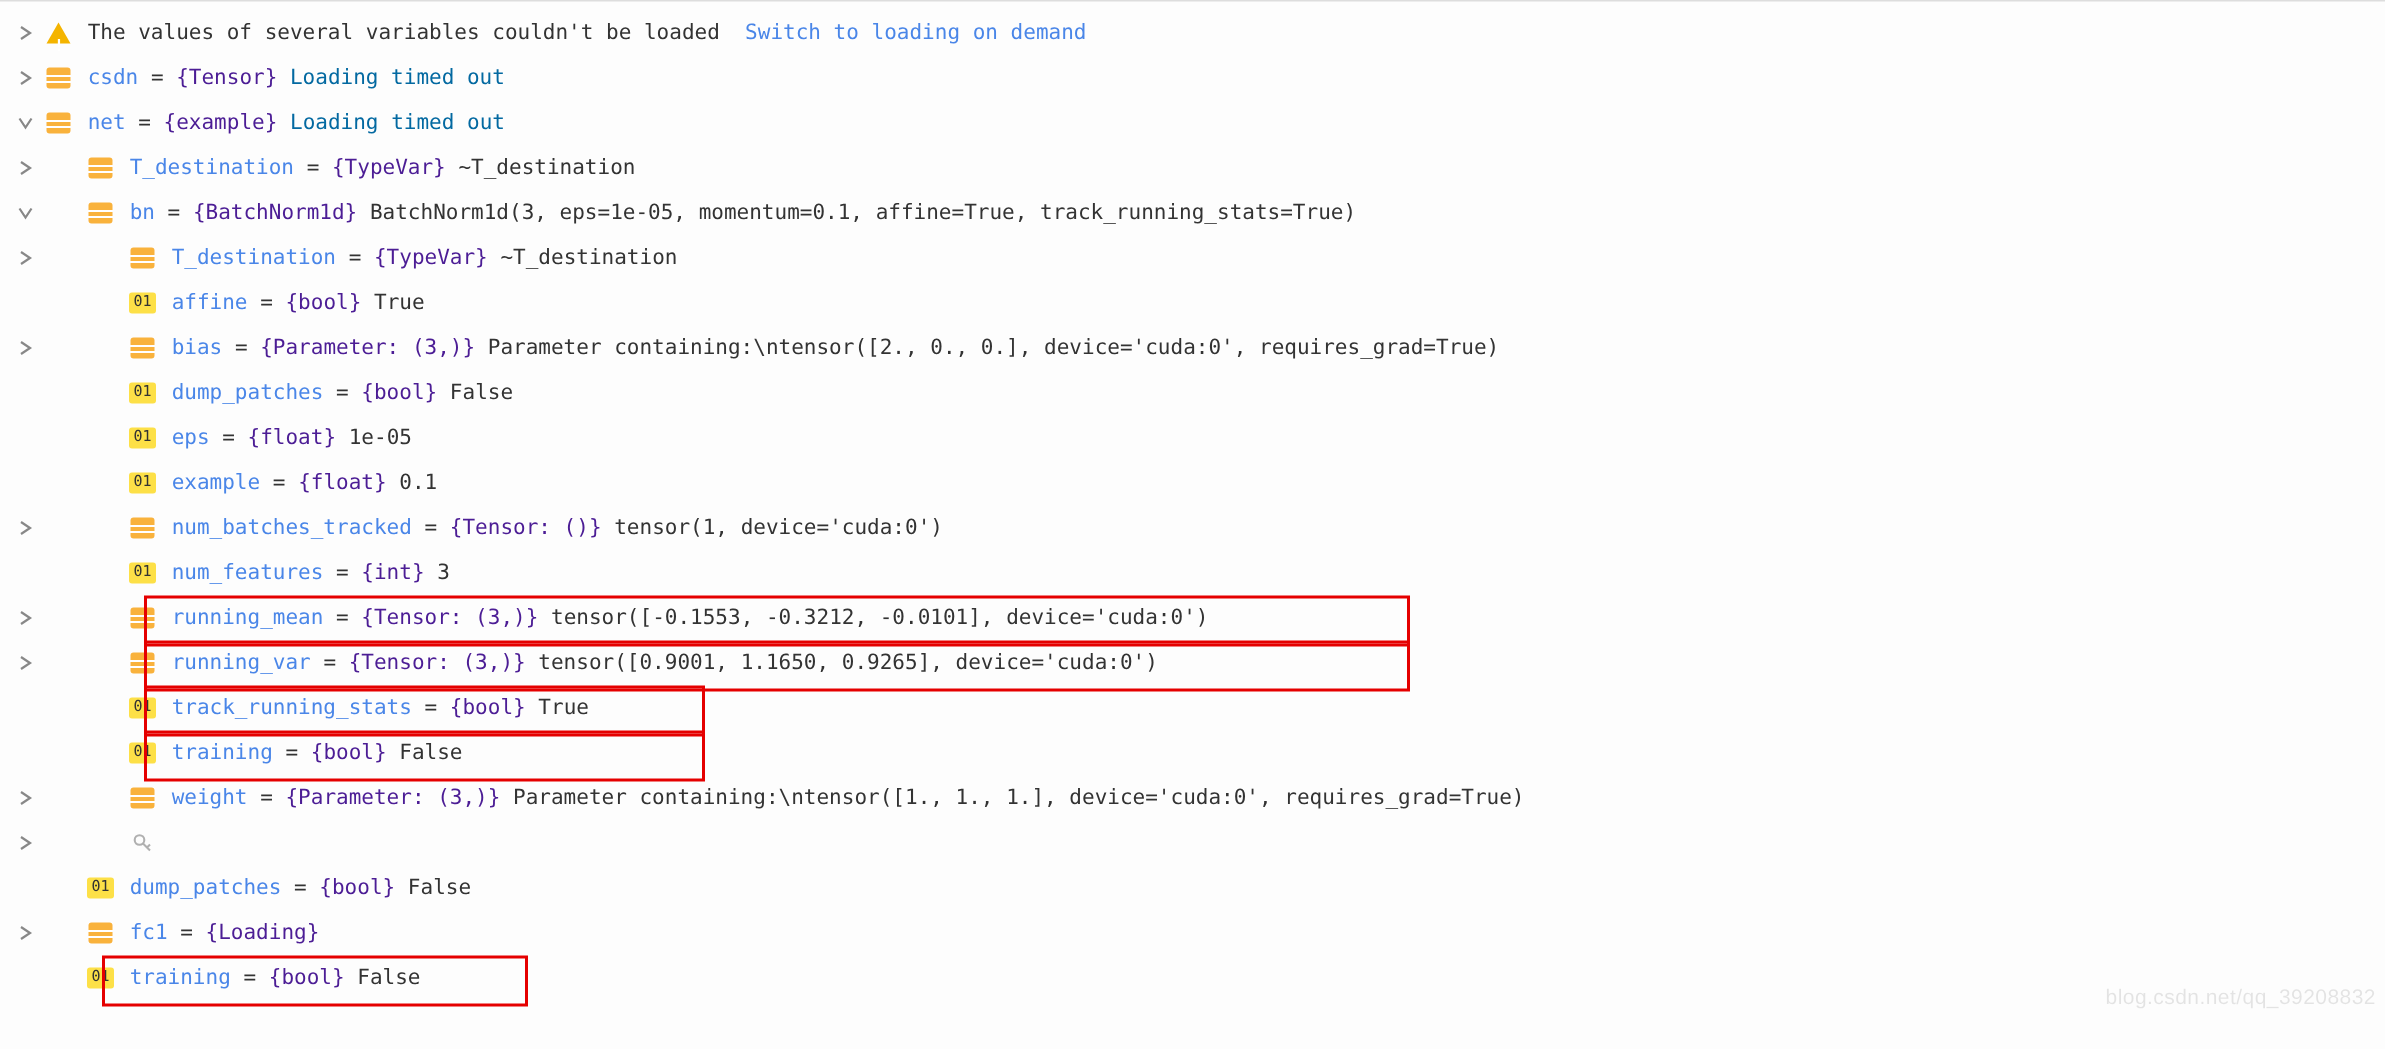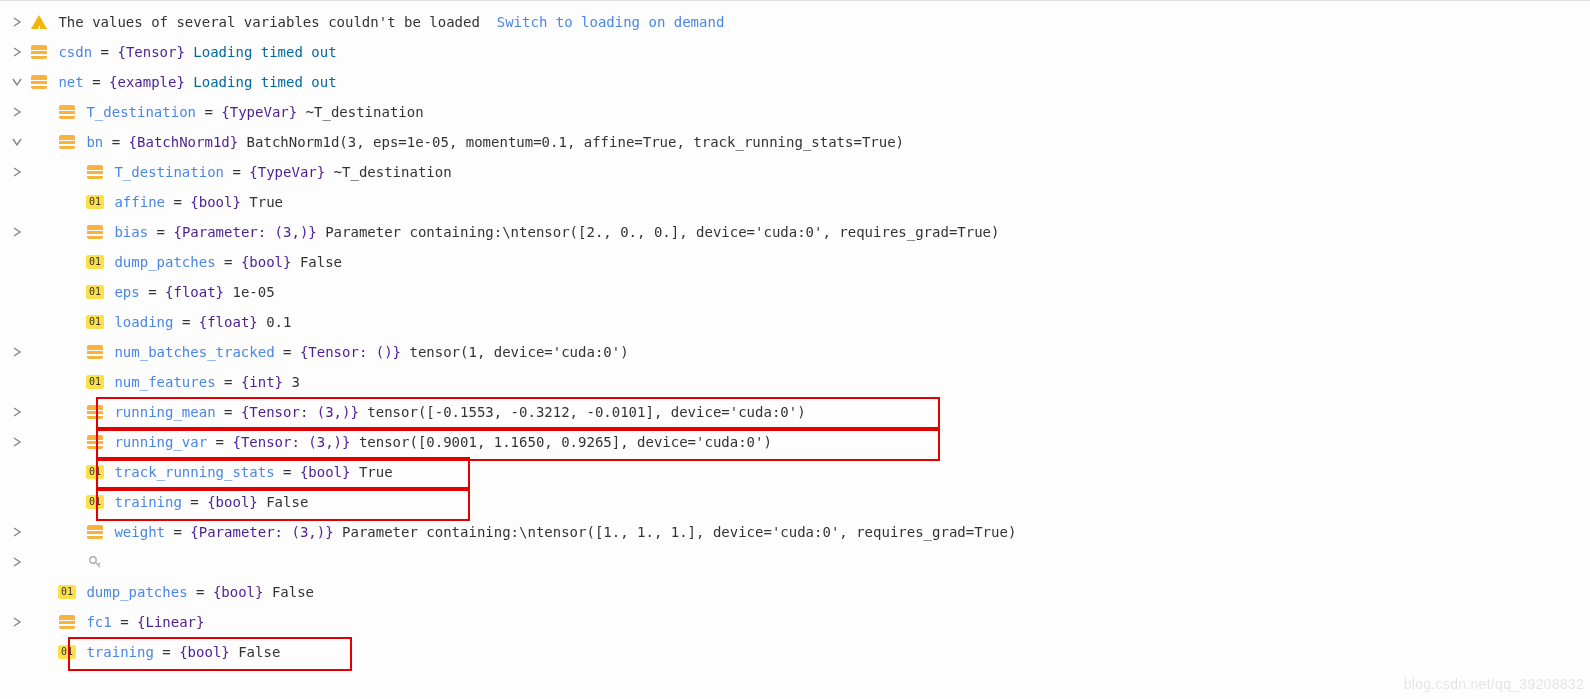--- a/index.html
+++ b/index.html
@@ -83,21 +83,21 @@
   .var-name { color:#4a86e8; }
   .eq { color:#333; }
   .var-type { color:#4c1d95; }
   .var-value { color:#333; }
   .err { color:#0369a1; }
   .link { color:#4a86e8; cursor:pointer; }
   .msg { color:#333; }
   .watermark {
     position: absolute;
     right: 6px;
-    bottom: 0;
+    bottom: 20px;
     color: rgba(0,0,0,0.10);
     font-family: Arial, sans-serif;
     font-size: 14px;
     letter-spacing: 0.3px;
   }
 </style>
 </head>
 <body>
 
 <div class="panel" id="panel">
@@ -118,21 +118,21 @@
         </svg></span><span class="ind"></span><span class="icon-slot"><span class="icon-obj"></span></span><span> </span><span class="var-name">bn</span><span class="eq"> = </span><span class="var-type">{BatchNorm1d} </span><span class="var-value">BatchNorm1d(3, eps=1e-05, momentum=0.1, affine=True, track_running_stats=True)</span></div>
     <div class="row"><span class="chev-slot"><svg width="10" height="10" viewBox="0 0 10 10" style="transform:rotate(0deg)">
     <path d="M2 1 L8 5 L2 9" fill="none" stroke="#888" stroke-width="1.5"></path>
         </svg></span><span class="ind"></span><span class="ind"></span><span class="icon-slot"><span class="icon-obj"></span></span><span> </span><span class="var-name">T_destination</span><span class="eq"> = </span><span class="var-type">{TypeVar} </span><span class="var-value">~T_destination</span></div>
     <div class="row"><span class="chev-slot"></span><span class="ind"></span><span class="ind"></span><span class="icon-slot"><span class="icon-prim">01</span></span><span> </span><span class="var-name">affine</span><span class="eq"> = </span><span class="var-type">{bool} </span><span class="var-value">True</span></div>
     <div class="row"><span class="chev-slot"><svg width="10" height="10" viewBox="0 0 10 10" style="transform:rotate(0deg)">
     <path d="M2 1 L8 5 L2 9" fill="none" stroke="#888" stroke-width="1.5"></path>
         </svg></span><span class="ind"></span><span class="ind"></span><span class="icon-slot"><span class="icon-obj"></span></span><span> </span><span class="var-name">bias</span><span class="eq"> = </span><span class="var-type">{Parameter: (3,)} </span><span class="var-value">Parameter containing:\ntensor([2., 0., 0.], device='cuda:0', requires_grad=True)</span></div>
     <div class="row"><span class="chev-slot"></span><span class="ind"></span><span class="ind"></span><span class="icon-slot"><span class="icon-prim">01</span></span><span> </span><span class="var-name">dump_patches</span><span class="eq"> = </span><span class="var-type">{bool} </span><span class="var-value">False</span></div>
     <div class="row"><span class="chev-slot"></span><span class="ind"></span><span class="ind"></span><span class="icon-slot"><span class="icon-prim">01</span></span><span> </span><span class="var-name">eps</span><span class="eq"> = </span><span class="var-type">{float} </span><span class="var-value">1e-05</span></div>
-    <div class="row"><span class="chev-slot"></span><span class="ind"></span><span class="ind"></span><span class="icon-slot"><span class="icon-prim">01</span></span><span> </span><span class="var-name">loading</span><span class="eq"> = </span><span class="var-type">{float} </span><span class="var-value">0.1</span></div>
+    <div class="row"><span class="chev-slot"></span><span class="ind"></span><span class="ind"></span><span class="icon-slot"><span class="icon-prim">01</span></span><span> </span><span class="var-name">example</span><span class="eq"> = </span><span class="var-type">{float} </span><span class="var-value">0.1</span></div>
     <div class="row"><span class="chev-slot"><svg width="10" height="10" viewBox="0 0 10 10" style="transform:rotate(0deg)">
     <path d="M2 1 L8 5 L2 9" fill="none" stroke="#888" stroke-width="1.5"></path>
         </svg></span><span class="ind"></span><span class="ind"></span><span class="icon-slot"><span class="icon-obj"></span></span><span> </span><span class="var-name">num_batches_tracked</span><span class="eq"> = </span><span class="var-type">{Tensor: ()} </span><span class="var-value">tensor(1, device='cuda:0')</span></div>
     <div class="row"><span class="chev-slot"></span><span class="ind"></span><span class="ind"></span><span class="icon-slot"><span class="icon-prim">01</span></span><span> </span><span class="var-name">num_features</span><span class="eq"> = </span><span class="var-type">{int} </span><span class="var-value">3</span></div>
     <div class="row" style="padding-left: 0px;"><span class="chev-slot"><svg width="10" height="10" viewBox="0 0 10 10" style="transform:rotate(0deg)">
     <path d="M2 1 L8 5 L2 9" fill="none" stroke="#888" stroke-width="1.5"></path>
         </svg></span><span class="ind"></span><span class="ind"></span><span class="icon-slot"><span class="icon-obj"></span></span><span> </span><span class="var-name">running_mean</span><span class="eq"> = </span><span class="var-type">{Tensor: (3,)} </span><span class="var-value">tensor([-0.1553, -0.3212, -0.0101], device='cuda:0')</span><div style="position: absolute; left: 90px; top: -2px; height: 30px; width: 840px; border: 2px solid rgb(229, 0, 0); pointer-events: none;"></div></div>
     <div class="row" style="padding-left: 0px;"><span class="chev-slot"><svg width="10" height="10" viewBox="0 0 10 10" style="transform:rotate(0deg)">
     <path d="M2 1 L8 5 L2 9" fill="none" stroke="#888" stroke-width="1.5"></path>
         </svg></span><span class="ind"></span><span class="ind"></span><span class="icon-slot"><span class="icon-obj"></span></span><span> </span><span class="var-name">running_var</span><span class="eq"> = </span><span class="var-type">{Tensor: (3,)} </span><span class="var-value">tensor([0.9001, 1.1650, 0.9265], device='cuda:0')</span><div style="position: absolute; left: 90px; top: -2px; height: 30px; width: 840px; border: 2px solid rgb(229, 0, 0); pointer-events: none;"></div></div>
@@ -143,16 +143,16 @@
         </svg></span><span class="ind"></span><span class="ind"></span><span class="icon-slot"><span class="icon-obj"></span></span><span> </span><span class="var-name">weight</span><span class="eq"> = </span><span class="var-type">{Parameter: (3,)} </span><span class="var-value">Parameter containing:\ntensor([1., 1., 1.], device='cuda:0', requires_grad=True)</span></div>
     <div class="row"><span class="chev-slot"><svg width="10" height="10" viewBox="0 0 10 10" style="transform:rotate(0deg)">
     <path d="M2 1 L8 5 L2 9" fill="none" stroke="#888" stroke-width="1.5"></path>
         </svg></span><span class="ind"></span><span class="ind"></span><span class="icon-slot"><svg width="14" height="14" viewBox="0 0 14 14">
     <circle cx="5" cy="5" r="3.2" fill="none" stroke="#b0b0b0" stroke-width="1.4"></circle>
     <path d="M7 7 L12 12 M10 10 L12 8" fill="none" stroke="#b0b0b0" stroke-width="1.4"></path>
         </svg></span><span> </span></div>
     <div class="row"><span class="chev-slot"></span><span class="ind"></span><span class="icon-slot"><span class="icon-prim">01</span></span><span> </span><span class="var-name">dump_patches</span><span class="eq"> = </span><span class="var-type">{bool} </span><span class="var-value">False</span></div>
     <div class="row"><span class="chev-slot"><svg width="10" height="10" viewBox="0 0 10 10" style="transform:rotate(0deg)">
     <path d="M2 1 L8 5 L2 9" fill="none" stroke="#888" stroke-width="1.5"></path>
-        </svg></span><span class="ind"></span><span class="icon-slot"><span class="icon-obj"></span></span><span> </span><span class="var-name">fc1</span><span class="eq"> = </span><span class="var-type">{Linear} </span></div>
+        </svg></span><span class="ind"></span><span class="icon-slot"><span class="icon-obj"></span></span><span> </span><span class="var-name">fc1</span><span class="eq"> = </span><span class="var-type">{Loading} </span></div>
     <div class="row" style="padding-left: 0px;"><span class="chev-slot"></span><span class="ind"></span><span class="icon-slot"><span class="icon-prim">01</span></span><span> </span><span class="var-name">training</span><span class="eq"> = </span><span class="var-type">{bool} </span><span class="var-value">False</span><div style="position: absolute; left: 62px; top: -2px; height: 30px; width: 280px; border: 2px solid rgb(229, 0, 0); pointer-events: none;"></div></div>
   </div>
 <div class="watermark">blog.csdn.net/qq_39208832</div>
 
 </body></html>

